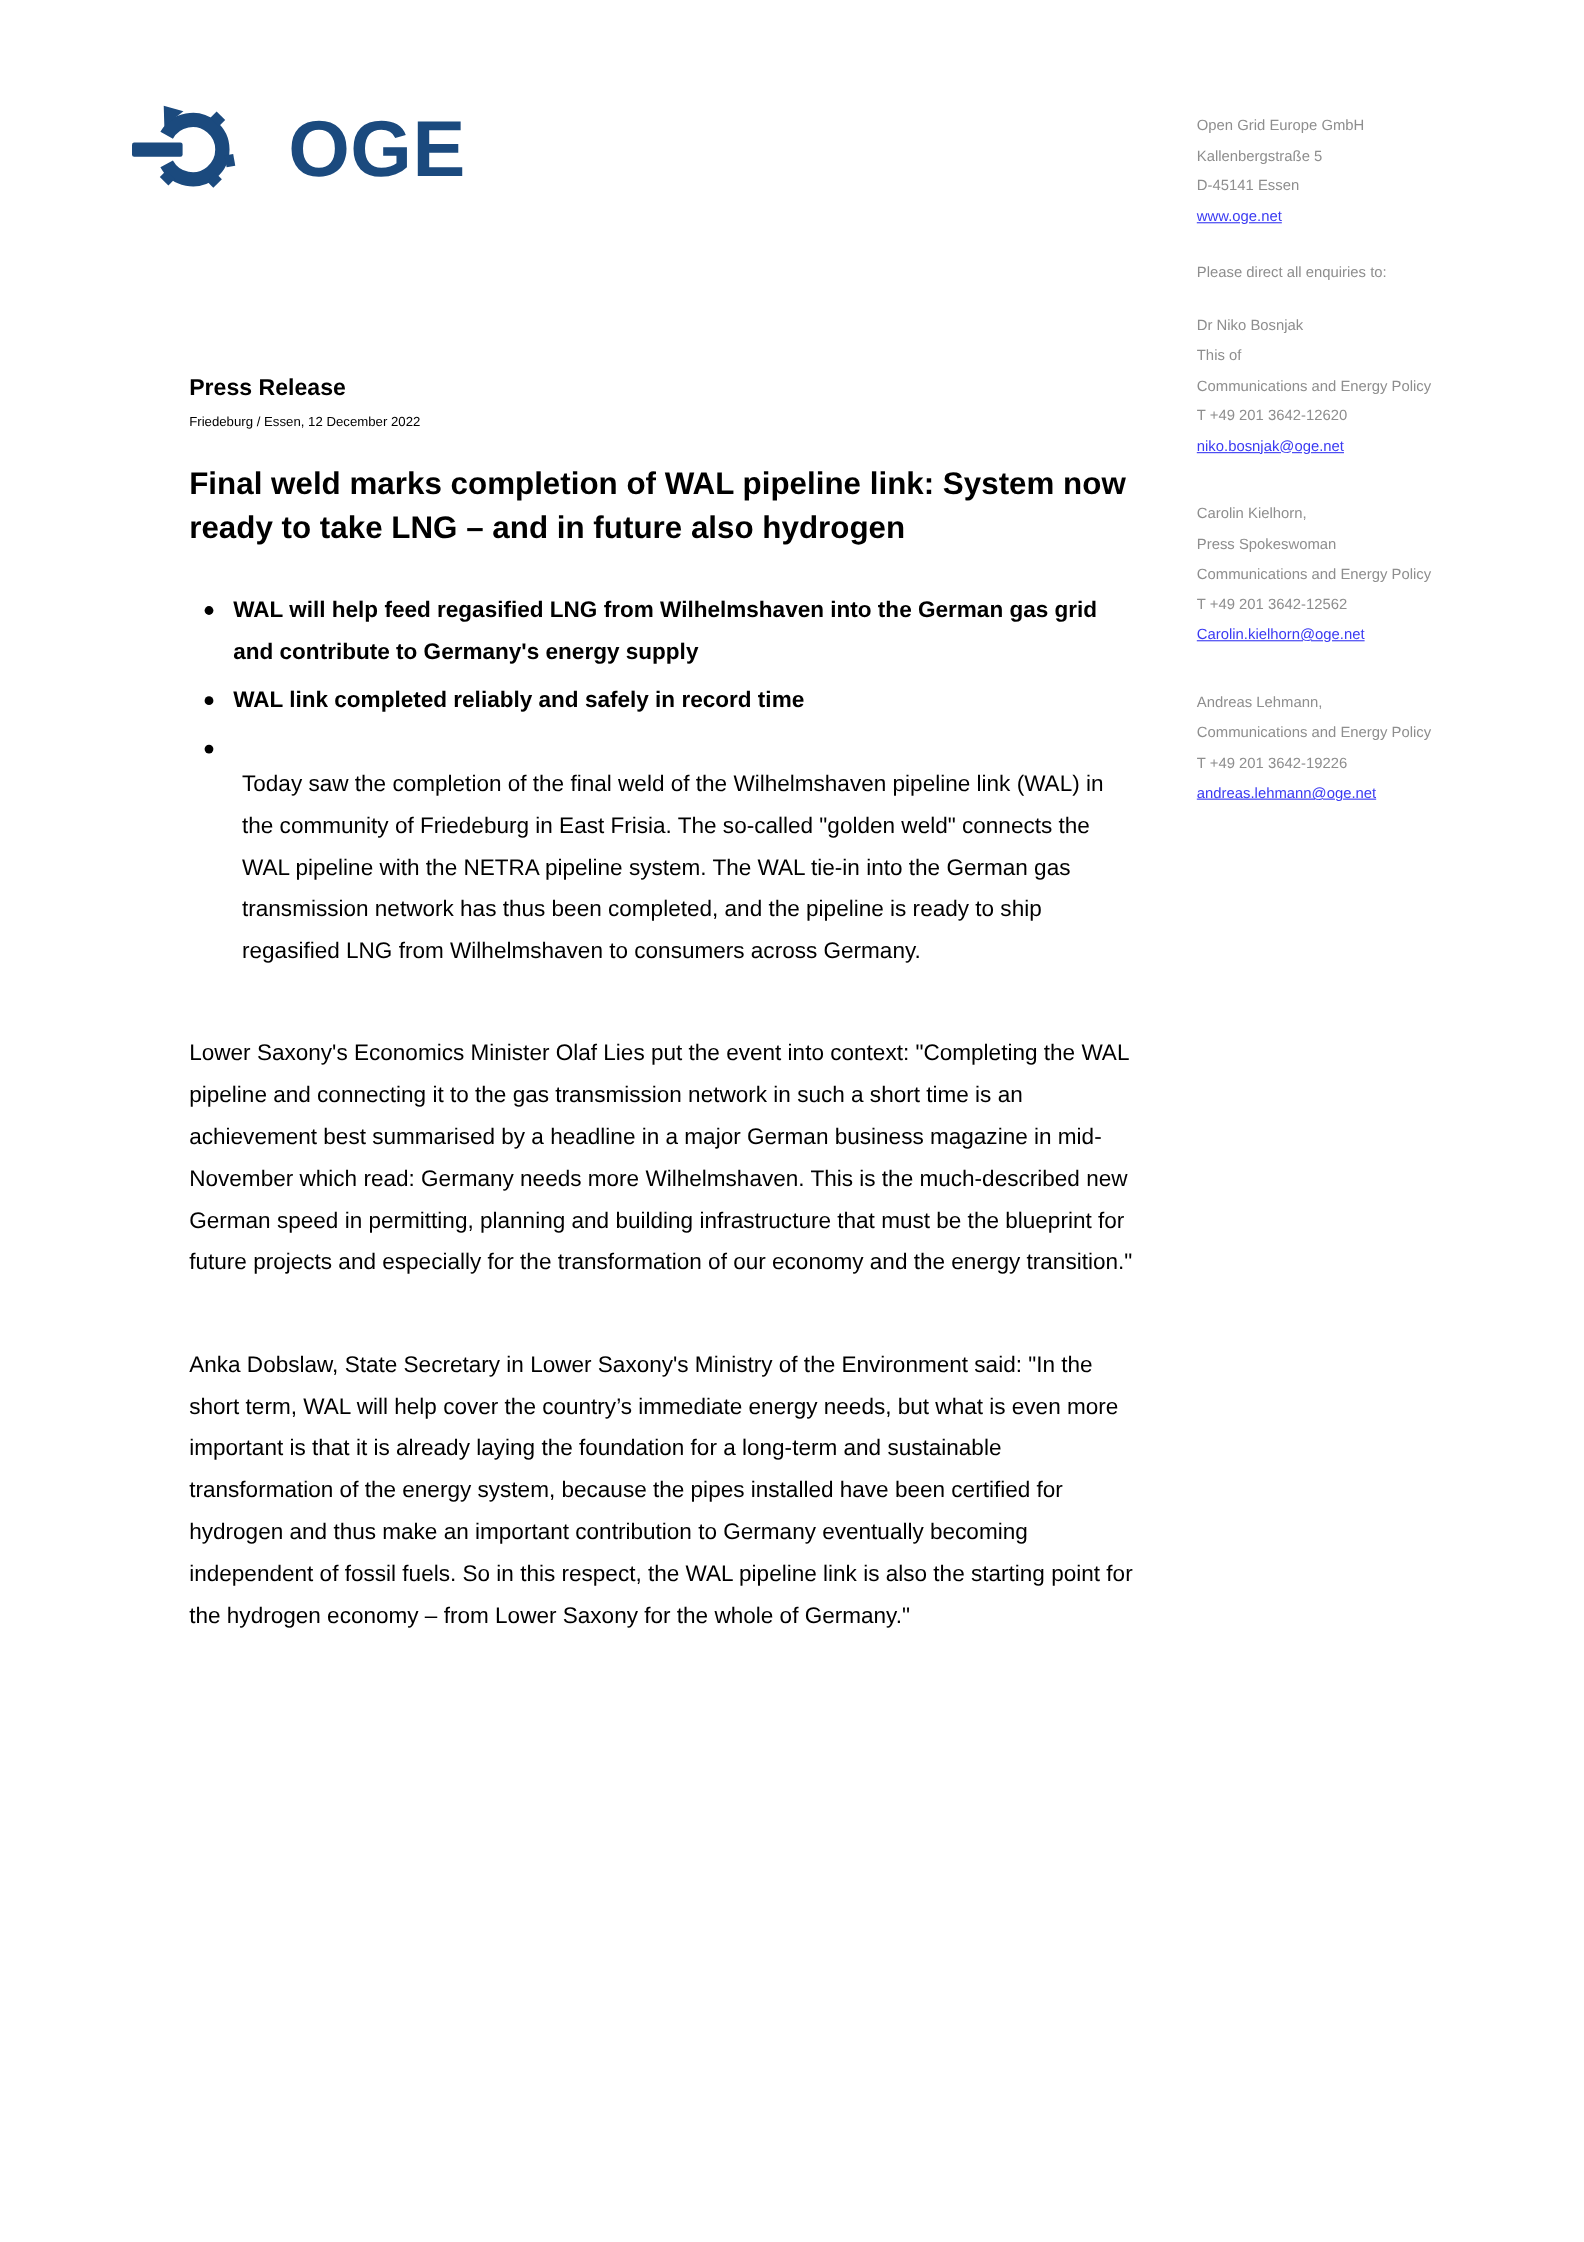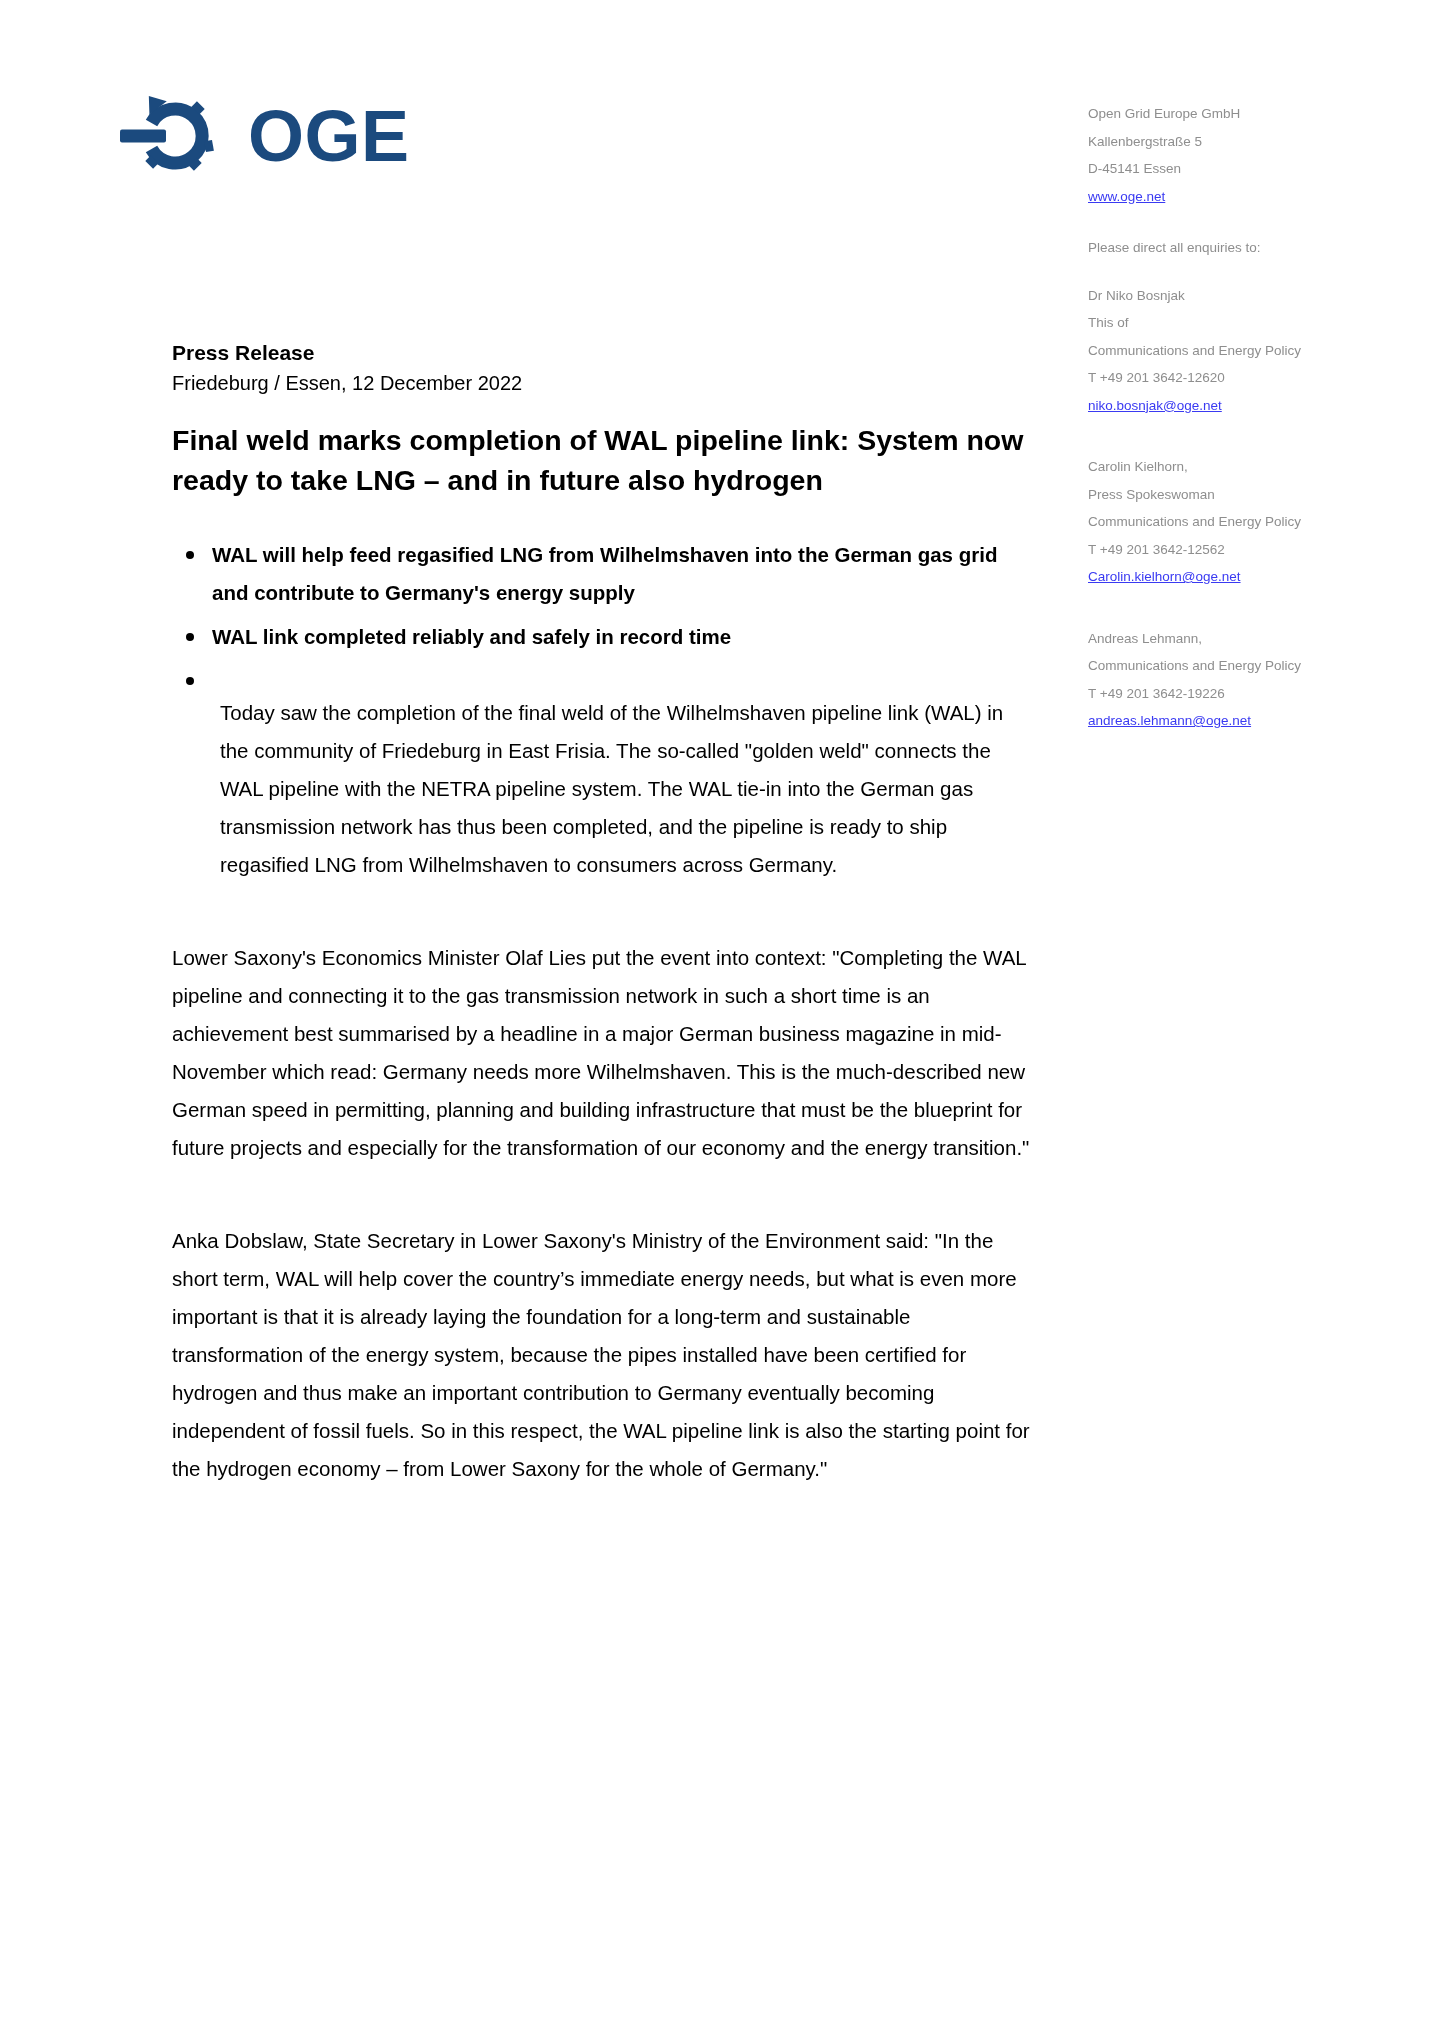--- a/index.html
+++ b/index.html
@@ -8,21 +8,21 @@
     width:1440px; height:2038px;
     position:relative;
     font-family:"Liberation Sans", sans-serif;
     color:#111111;
     overflow:hidden;
   }
 
   
   .logo {
     position:absolute; left:120px; top:92px;
-    display:flex; align-items:center; gap:24px;
+    display:flex; align-items:center; gap:38px;
   }
   .logo-mark { width:104px; height:88px; display:block; }
   .logo-text {
     font-size:72px; font-weight:bold; color:#1b4a7e;
     letter-spacing:0.5px; line-height:1;
   }
 
   
   .sidebar {
     position:absolute; left:1088px; top:100px; width:345px;
@@ -31,21 +31,21 @@
   .sidebar a { color:#3a3af2; text-decoration:underline; }
   .sb-company { margin-bottom:24px; }
   .sb-note { margin-bottom:20px; }
   .sb-contact { margin-bottom:34px; }
 
   
   .main {
     position:absolute; left:172px; top:338px; width:858px;
   }
   .kicker { font-size:21px; font-weight:bold; line-height:30px; color:#000; }
-  .dateline { font-size:20px; line-height:30px; color:#000; }
+  .dateline { font-size:12px; line-height:30px; color:#000; }
   .headline {
     margin-top:22px;
     font-size:28.5px; font-weight:bold; line-height:40px; color:#000;
   }
   .bullets {
     margin-top:36px; list-style:none;
     font-size:20.5px; font-weight:bold; line-height:38px; color:#000;
   }
   .bullets li { position:relative; padding-left:40px; margin-bottom:6px; }
   .bullets li .dot {

